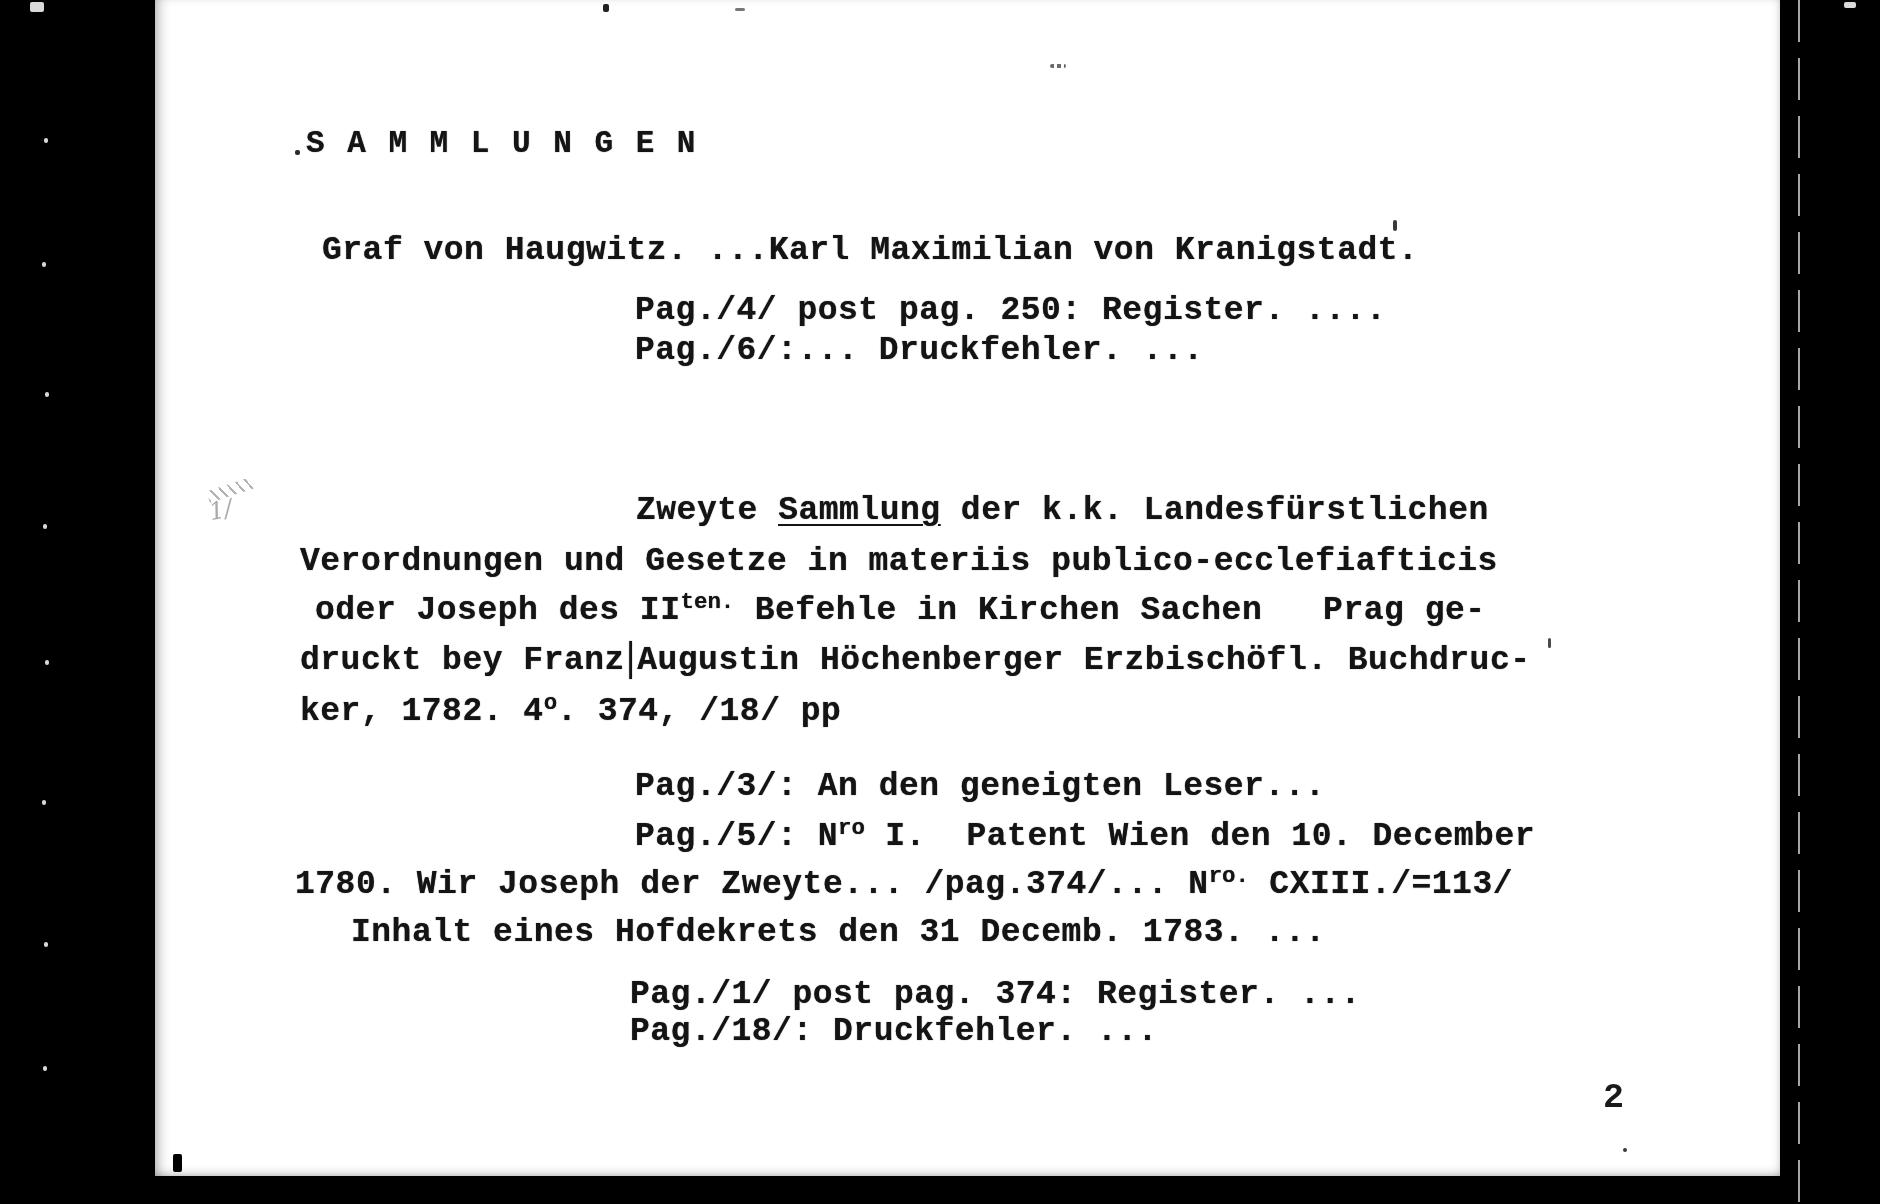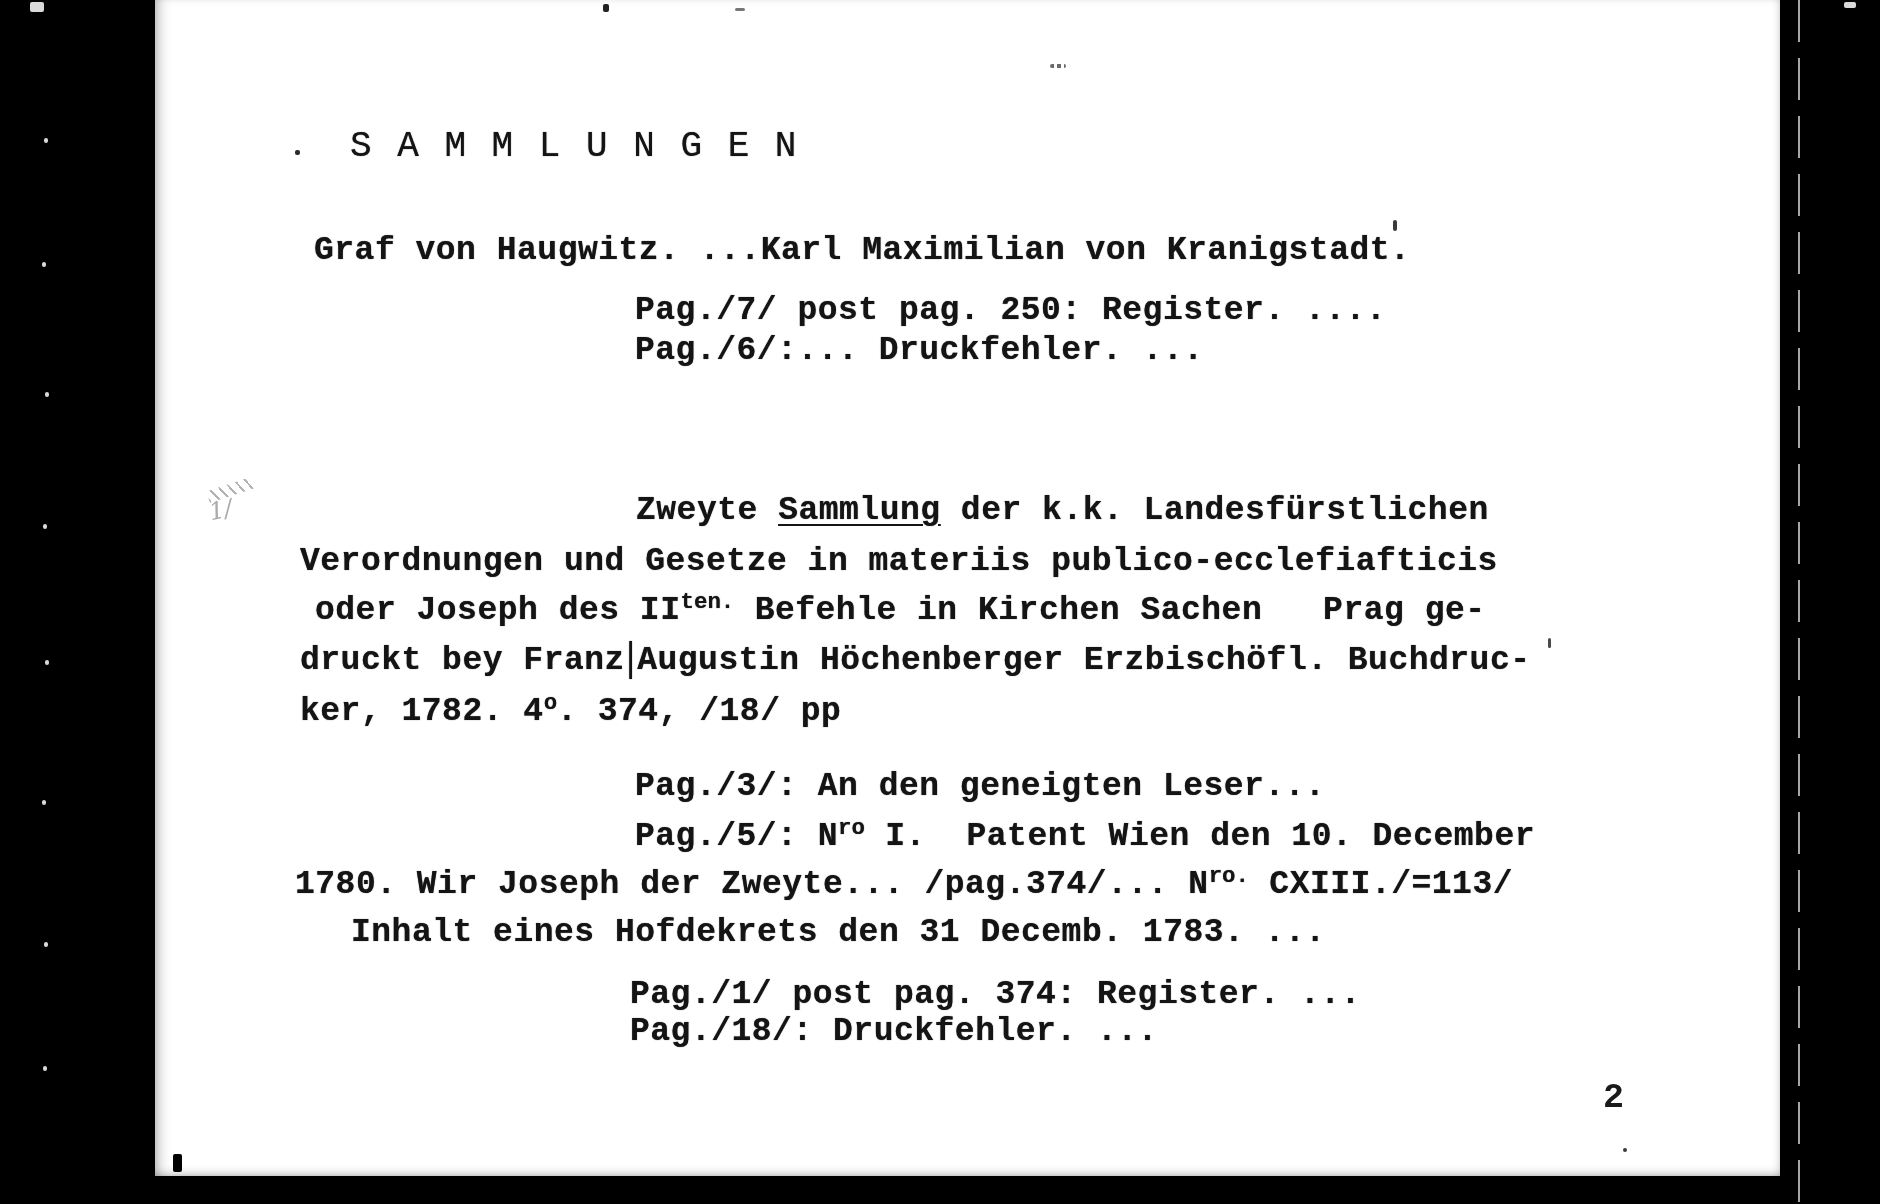--- a/index.html
+++ b/index.html
@@ -46,27 +46,26 @@
   }
   .doc-line .insert-bar {
     display: inline-block;
     margin: 0 -4px;
     font-weight: 400;
     transform: scaleY(1.25);
   }
   #doc-title {
     position: absolute;
     left: 151px; top: 126px;
-    font-size: 36px;
-    font-weight: 400;
+    font-size: 31px;
+    font-weight: 700;
     color: #141414;
     letter-spacing: 2px;
     white-space: pre;
     text-shadow: 0 0 1px rgba(10,10,10,.8);
-    margin-left: 44px;
   }
   #page-number {
     position: absolute;
     left: 1448px; top: 1078px;
     font-size: 35px;
     font-weight: 700;
     color: #1a1a1a;
   }
   
   #margin-annotation {
@@ -106,22 +105,22 @@
 </head>
 <body>
 
 <div id="canvas" style="background: rgb(0, 0, 0);">
 
   <div id="page" style="background: rgb(255, 255, 255);">
 
     <div id="doc-title">S A M M L U N G E N</div>
 
     <div id="doc-lines">
-        <div class="doc-line" style="left: 159px; top: 232px;"><span>Graf von Haugwitz. ...Karl Maximilian von Kranigstadt.</span></div>
-        <div class="doc-line" style="left: 480px; top: 292px;"><span>Pag./7/ post pag. 250: Register. ....</span></div>
+        <div class="doc-line" style="left: 167px; top: 232px;"><span>Graf von Haugwitz. ...Karl Maximilian von Kranigstadt.</span></div>
+        <div class="doc-line" style="left: 480px; top: 292px;"><span>Pag./4/ post pag. 250: Register. ....</span></div>
         <div class="doc-line" style="left: 480px; top: 332px;"><span>Pag./6/:... Druckfehler. ...</span></div>
         <div class="doc-line" style="left: 481px; top: 492px;"><span>Zweyte </span><span class="underline">Sammlung</span><span> der k.k. Landesfürstlichen</span></div>
         <div class="doc-line" style="left: 145px; top: 543px; text-align: center;"><span>Verordnungen und Gesetze in materiis publico-ecclefiafticis</span></div>
         <div class="doc-line" style="left: 145px; top: 592px; margin-left: 15px;"><span>oder Joseph des II</span><span class="sup">ten.</span><span> Befehle in Kirchen Sachen   Prag ge-</span></div>
         <div class="doc-line" style="left: 145px; top: 642px;"><span>druckt bey Franz</span><span class="insert-bar">|</span><span>Augustin Höchenberger Erzbischöfl. Buchdruc-</span></div>
         <div class="doc-line" style="left: 145px; top: 693px;"><span>ker, 1782. 4</span><span class="sup">o</span><span>. 374, /18/ pp</span></div>
         <div class="doc-line" style="left: 480px; top: 768px;"><span>Pag./3/: An den geneigten Leser...</span></div>
         <div class="doc-line" style="left: 480px; top: 818px;"><span>Pag./5/: N</span><span class="sup">ro</span><span> I.  Patent Wien den 10. December</span></div>
         <div class="doc-line" style="left: 140px; top: 866px;"><span>1780. Wir Joseph der Zweyte... /pag.374/... N</span><span class="sup">ro.</span><span> CXIII./=113/</span></div>
         <div class="doc-line" style="left: 156px; top: 914px; margin-left: 40px;"><span>Inhalt eines Hofdekrets den 31 Decemb. 1783. ...</span></div>

